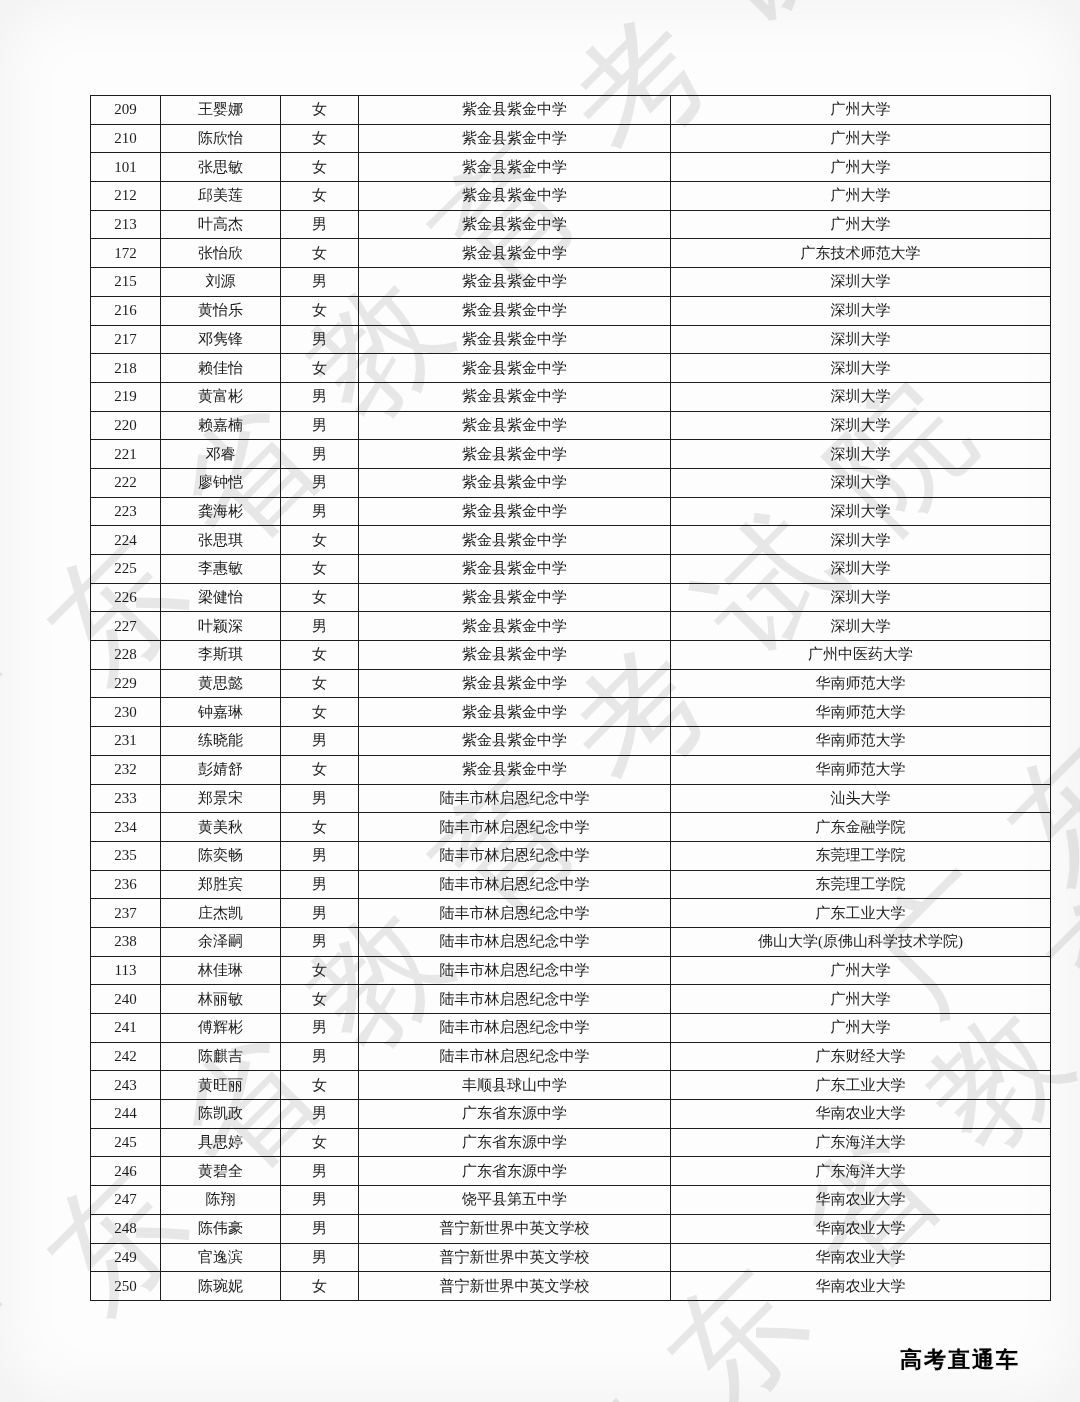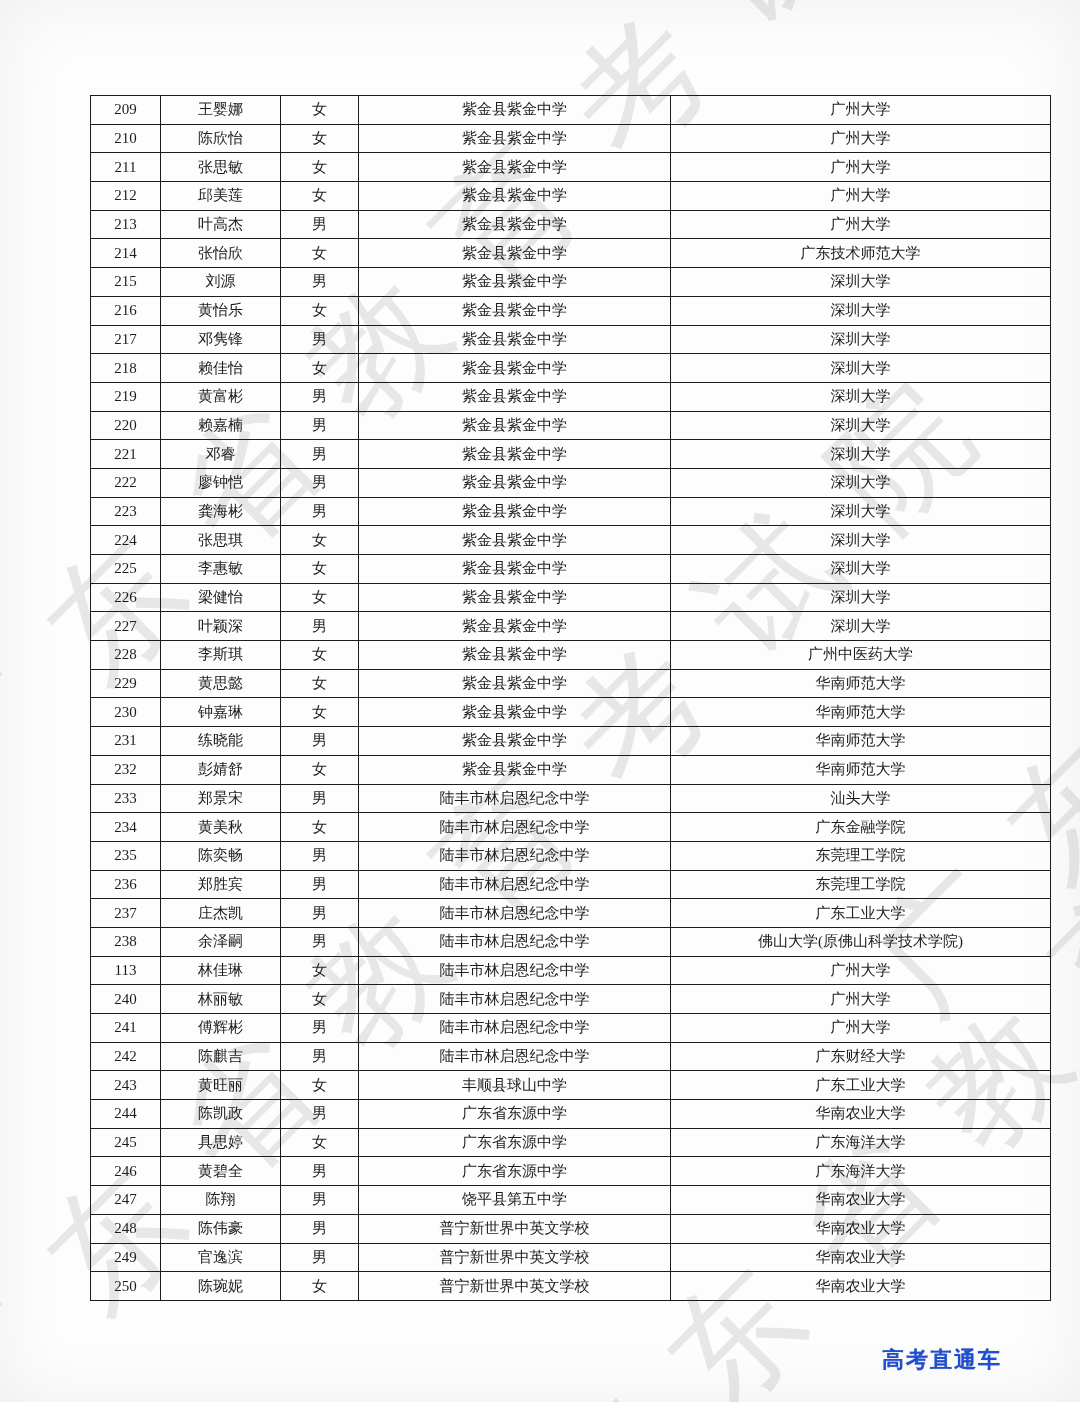--- a/index.html
+++ b/index.html
@@ -49,26 +49,26 @@
     white-space:nowrap;
   }
   .col-number     { width:70px;  }
   .col-name       { width:120px; }
   .col-gender     { width:78px;  }
   .col-school     { width:312px;margin-top:8px; }
   .col-university { width:380px; }
   
   .footer-logo {
     position:absolute;
-    right:78px; top:1345px;
+    right:60px; top:1345px;
     z-index:3;
     font-size:22px;
     font-weight:bold;
     letter-spacing:2px;
-    color:#1d4ed8;
+    color:#000000;
     font-family:"Liberation Sans","DejaVu Sans",sans-serif;
     text-shadow:0 0 1px rgba(0,0,0,0.4);
     margin-left:8px;
   }
 </style>
 </head>
 <body>
 
 <div class="page">
 
@@ -96,42 +96,42 @@
           <td class="col-university">广州大学</td>
         </tr>
         <tr>
           <td class="col-number">210</td>
           <td class="col-name">陈欣怡</td>
           <td class="col-gender">女</td>
           <td class="col-school">紫金县紫金中学</td>
           <td class="col-university">广州大学</td>
         </tr>
         <tr>
-          <td class="col-number">211</td>
+          <td class="col-number">101</td>
           <td class="col-name">张思敏</td>
           <td class="col-gender">女</td>
           <td class="col-school">紫金县紫金中学</td>
           <td class="col-university">广州大学</td>
         </tr>
         <tr>
           <td class="col-number">212</td>
           <td class="col-name">邱美莲</td>
           <td class="col-gender">女</td>
           <td class="col-school">紫金县紫金中学</td>
           <td class="col-university">广州大学</td>
         </tr>
         <tr>
           <td class="col-number">213</td>
           <td class="col-name">叶高杰</td>
           <td class="col-gender">男</td>
           <td class="col-school">紫金县紫金中学</td>
           <td class="col-university">广州大学</td>
         </tr>
         <tr>
-          <td class="col-number">214</td>
+          <td class="col-number">172</td>
           <td class="col-name">张怡欣</td>
           <td class="col-gender">女</td>
           <td class="col-school">紫金县紫金中学</td>
           <td class="col-university">广东技术师范大学</td>
         </tr>
         <tr>
           <td class="col-number">215</td>
           <td class="col-name">刘源</td>
           <td class="col-gender">男</td>
           <td class="col-school">紫金县紫金中学</td>

